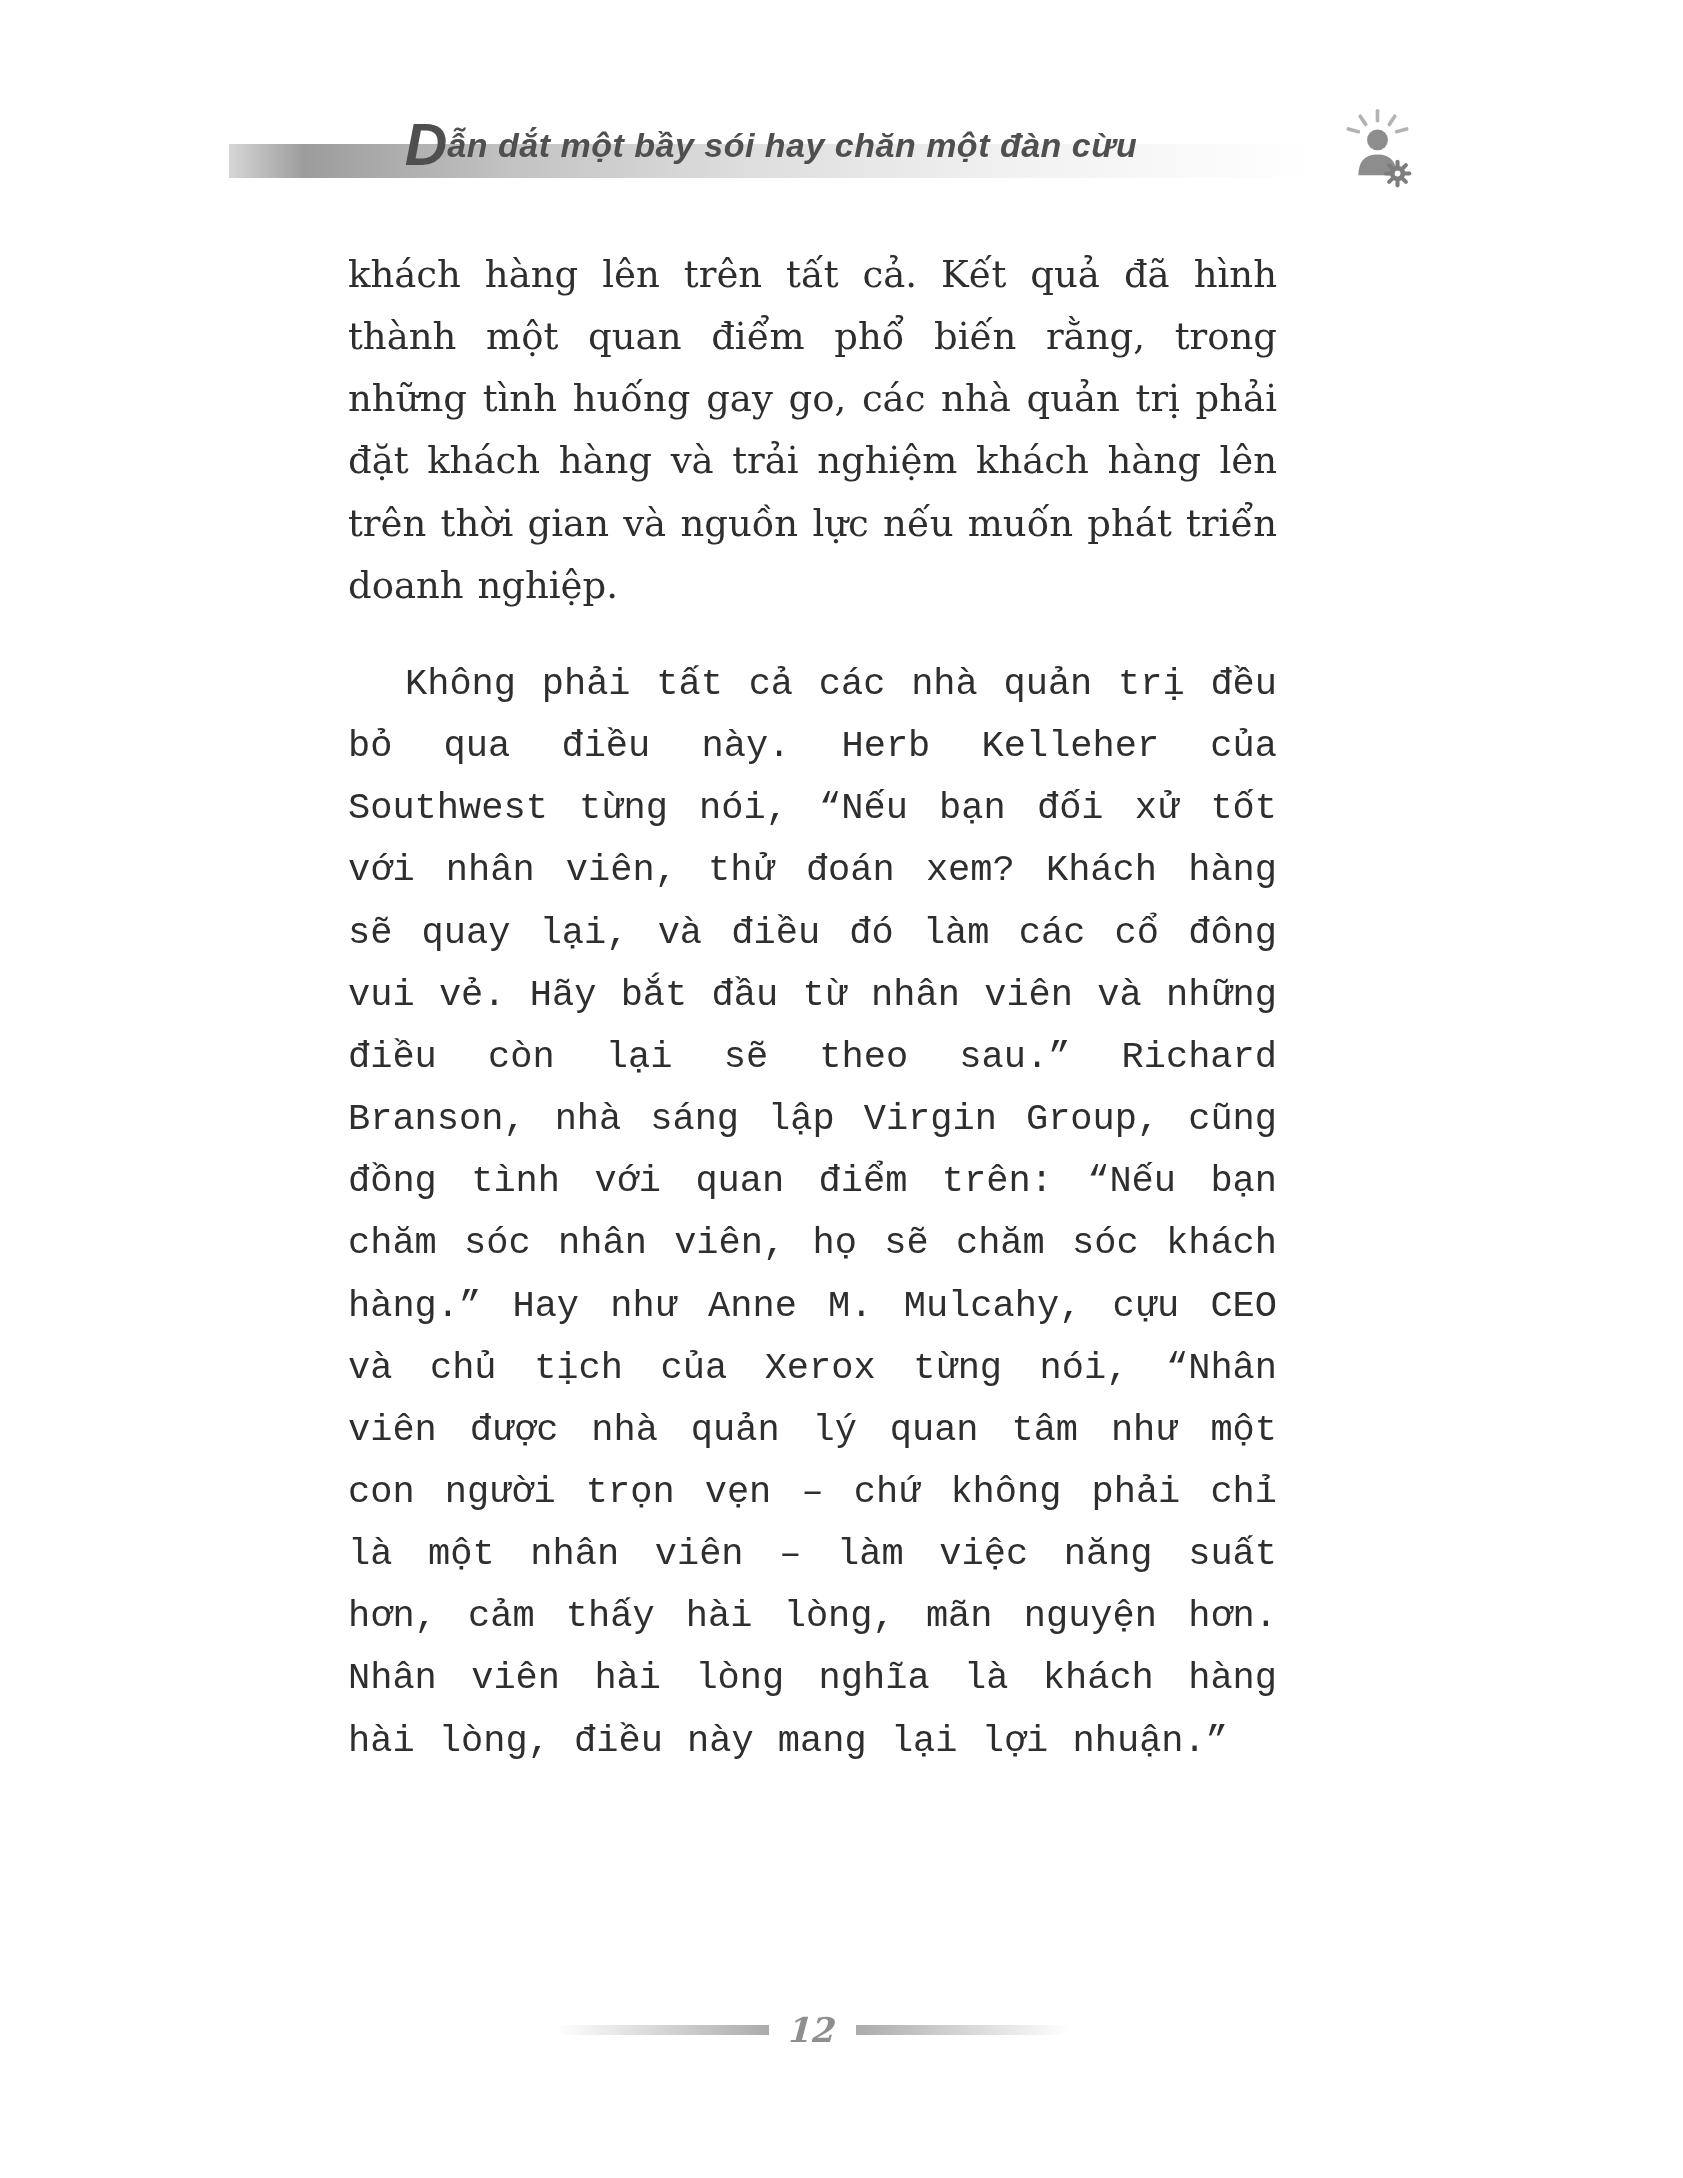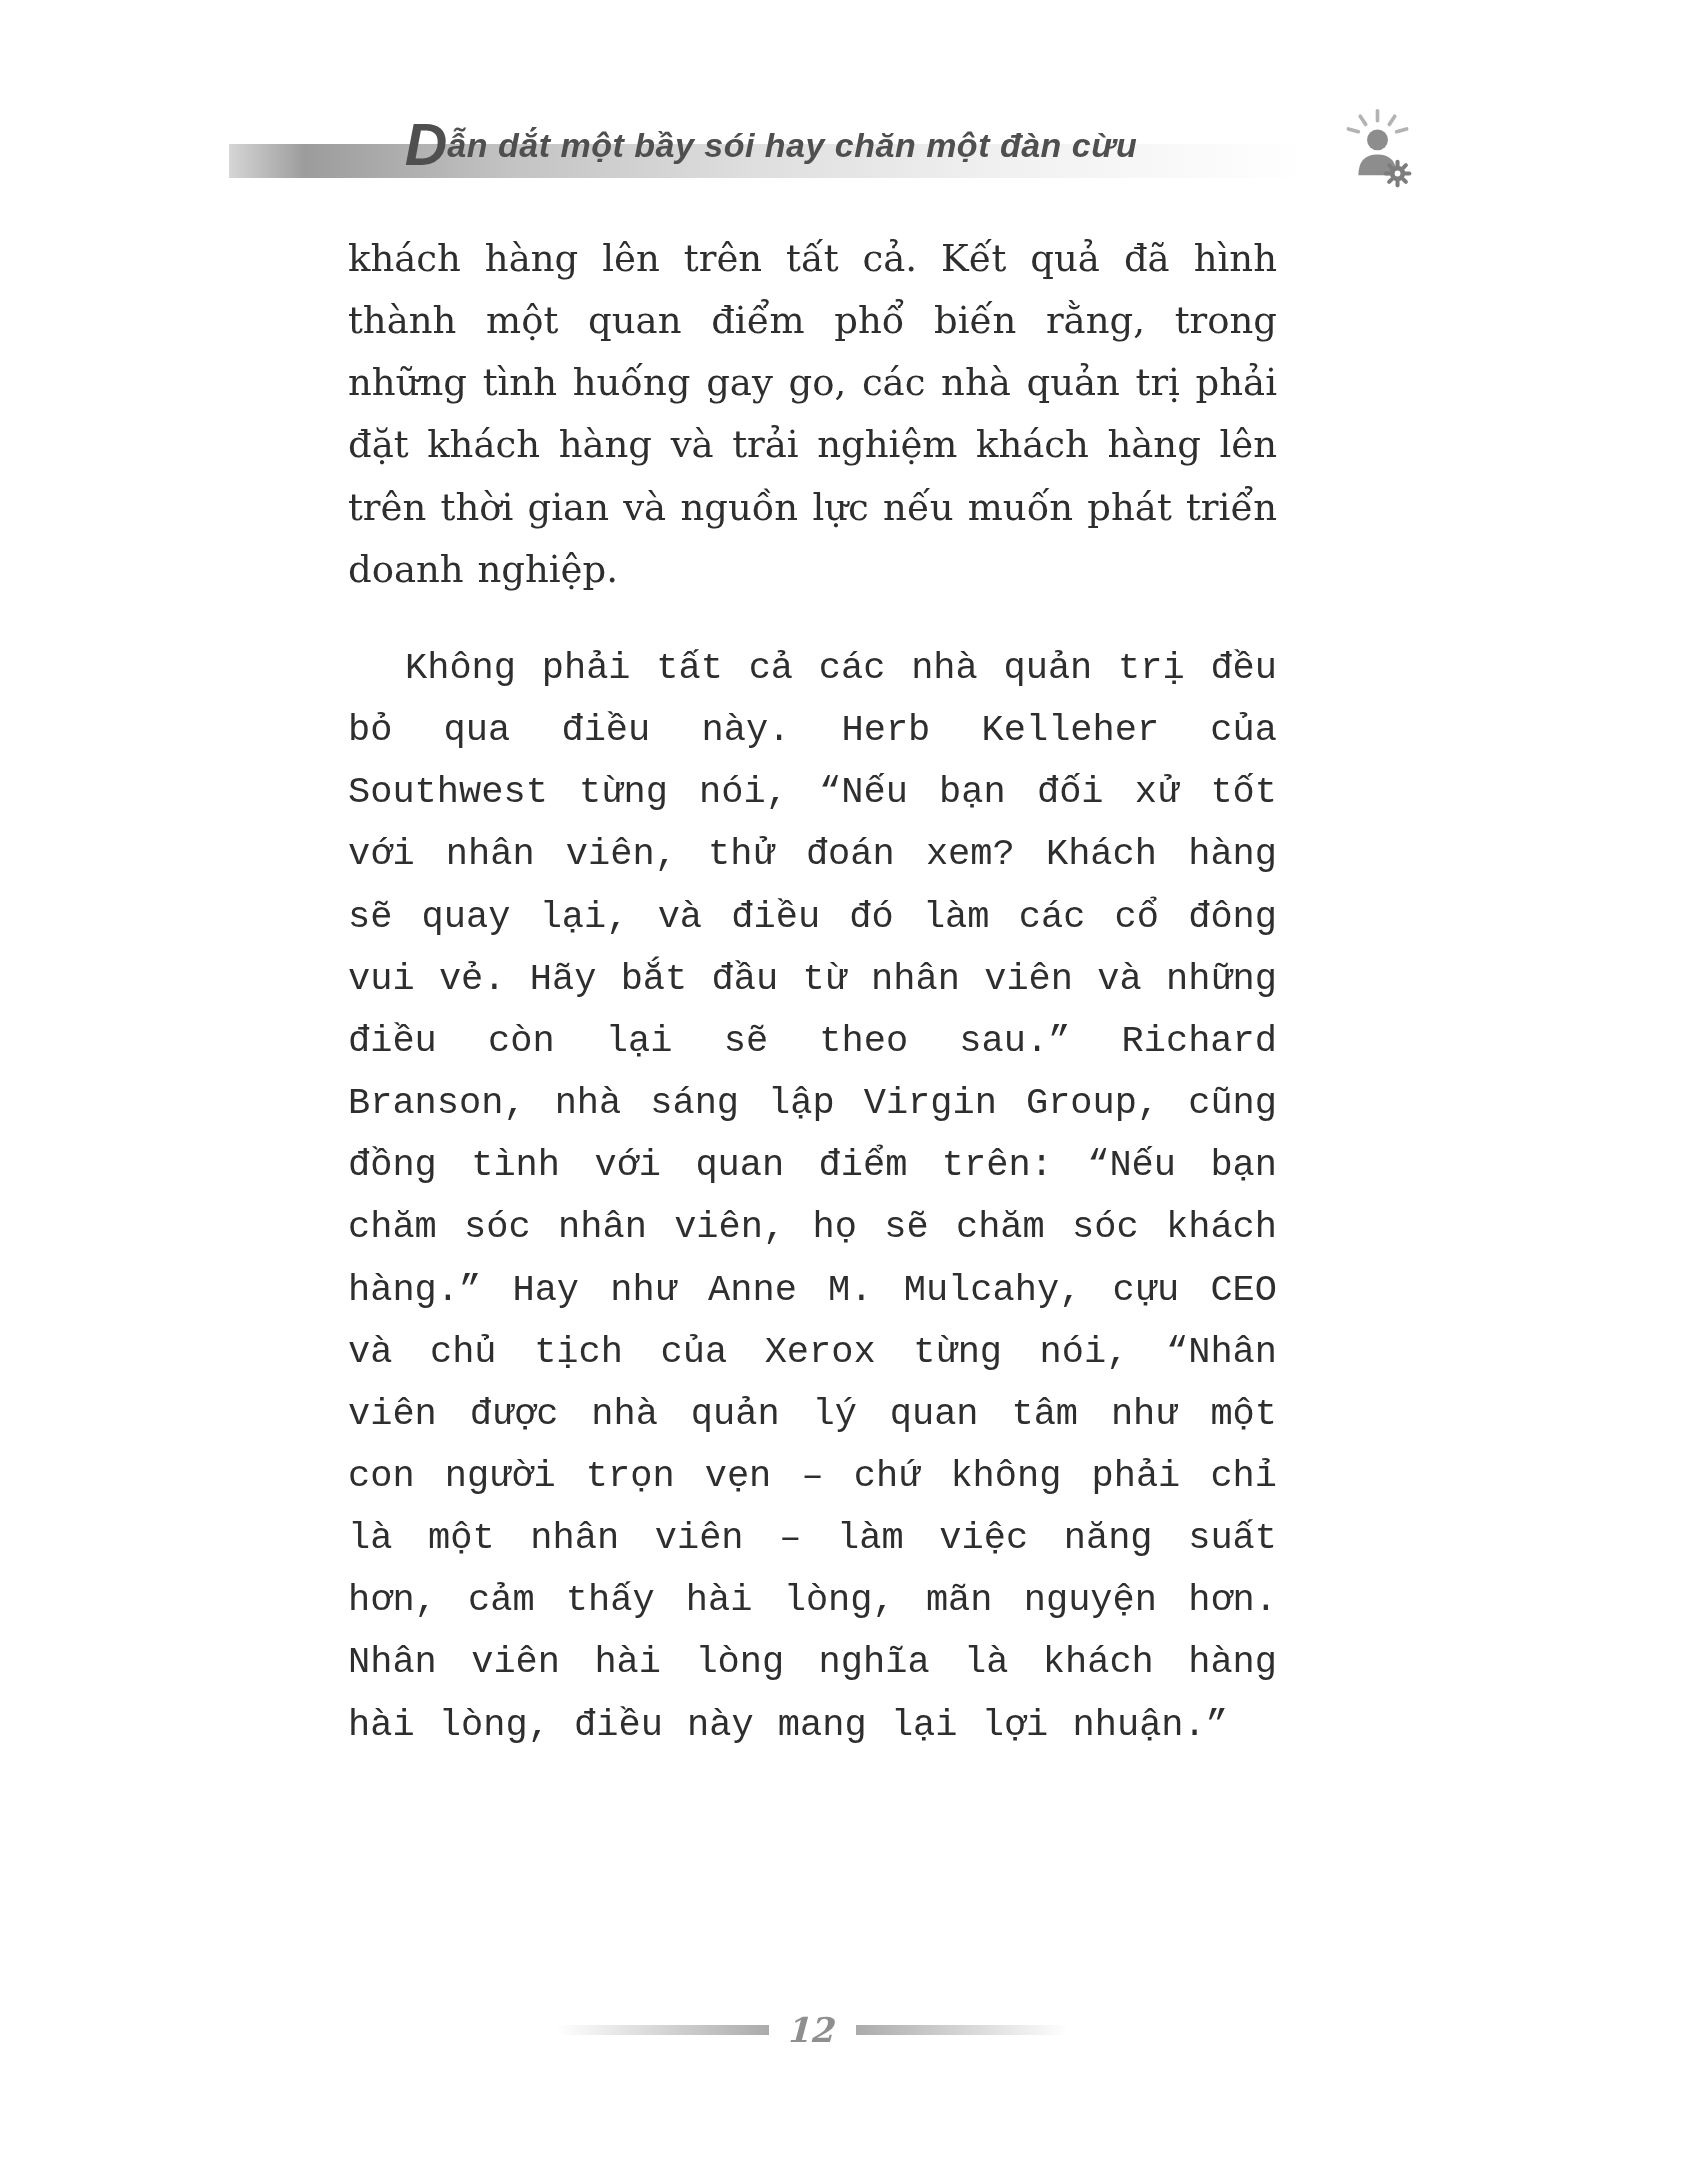--- a/index.html
+++ b/index.html
@@ -56,21 +56,21 @@
     right: 0;
     top: -12px;
     width: 99px;
     height: 91px;
   }
 
   
   .body-text {
     position: absolute;
     left: 348px;
-    top: 228px;
+    top: 244px;
     width: 929px;
     font-size: 37px;
     line-height: 1.68;
     color: #2e2e2e;
     text-align: justify;
     word-spacing: 2px;
   }
   .body-text p { margin: 0 0 36px 0; }
   .body-text p.indent { text-indent: 57px; font-family: Liberation Mono, monospace; }
 

